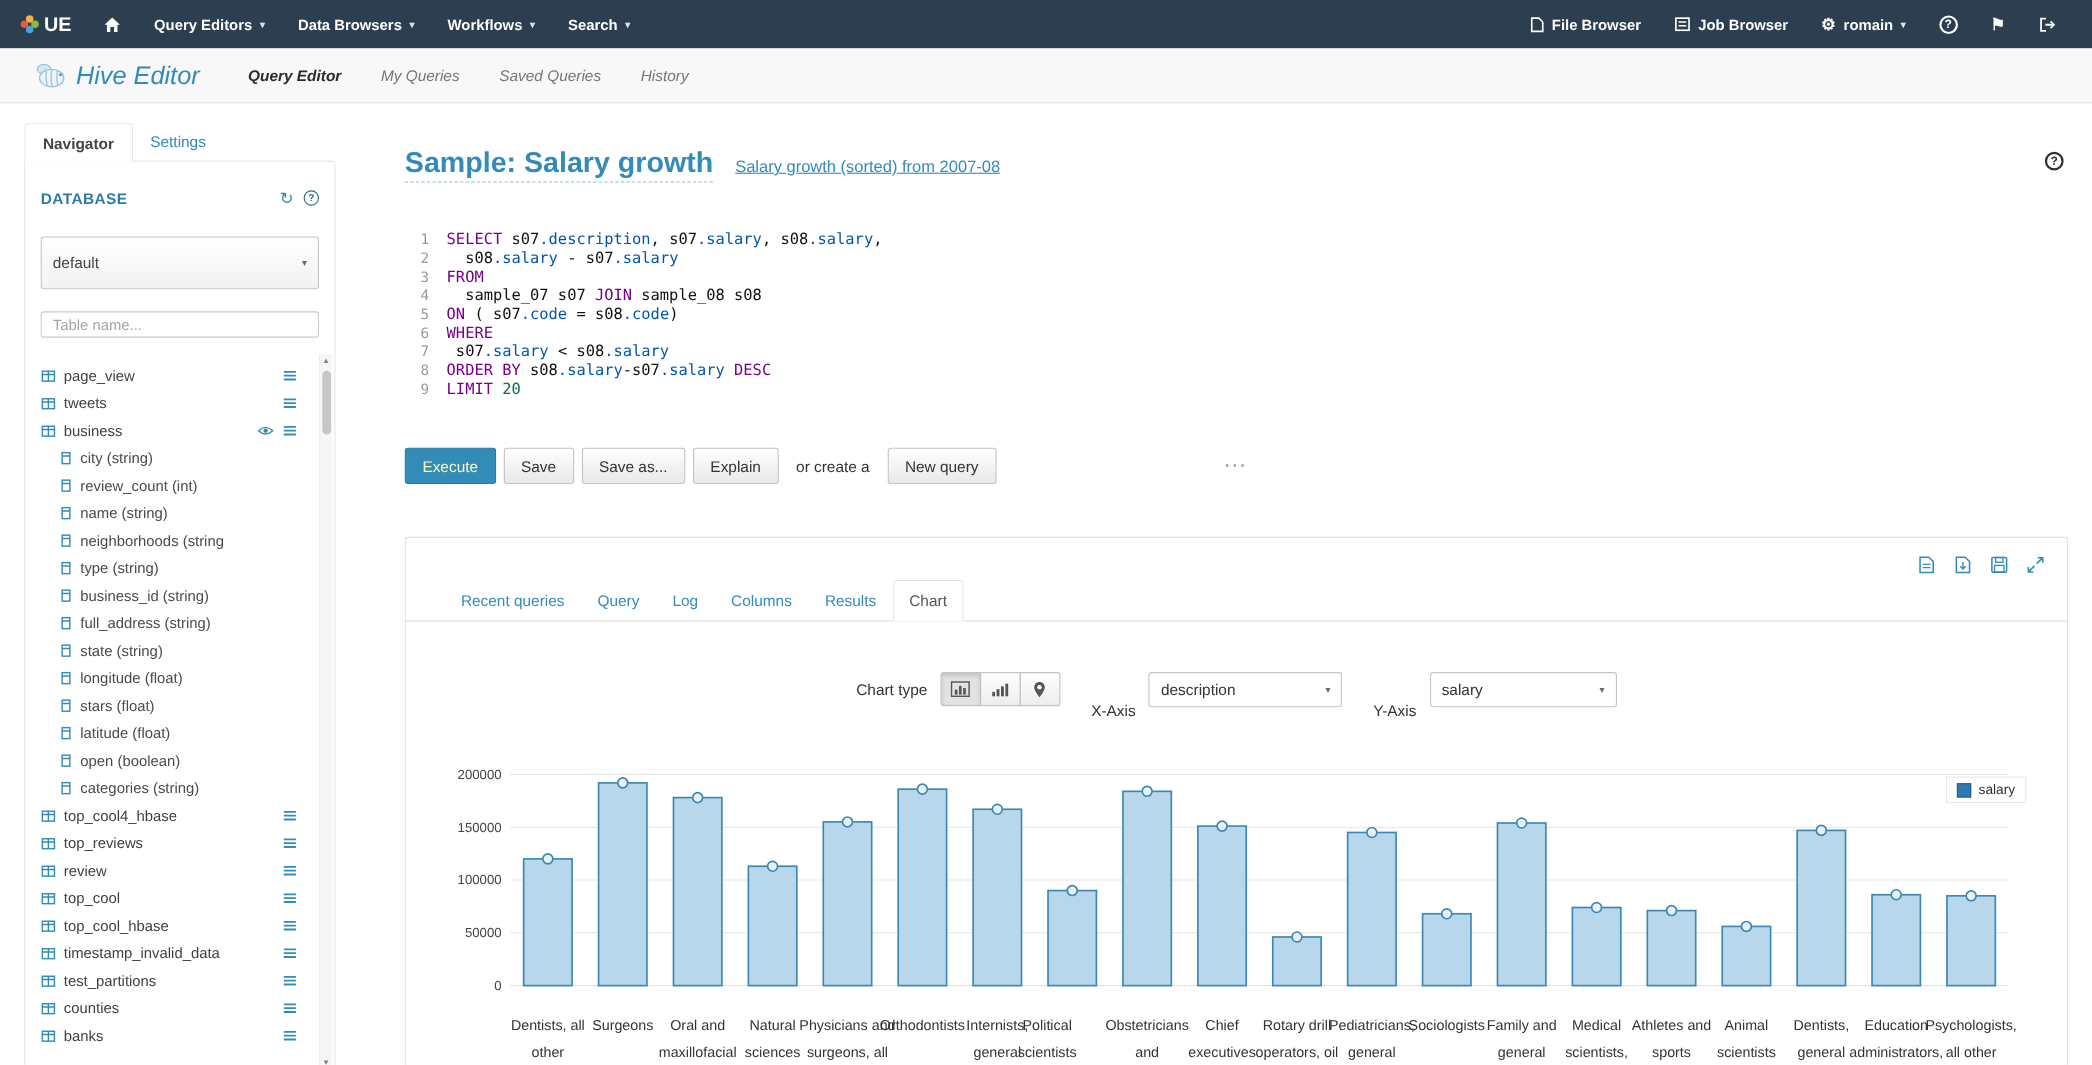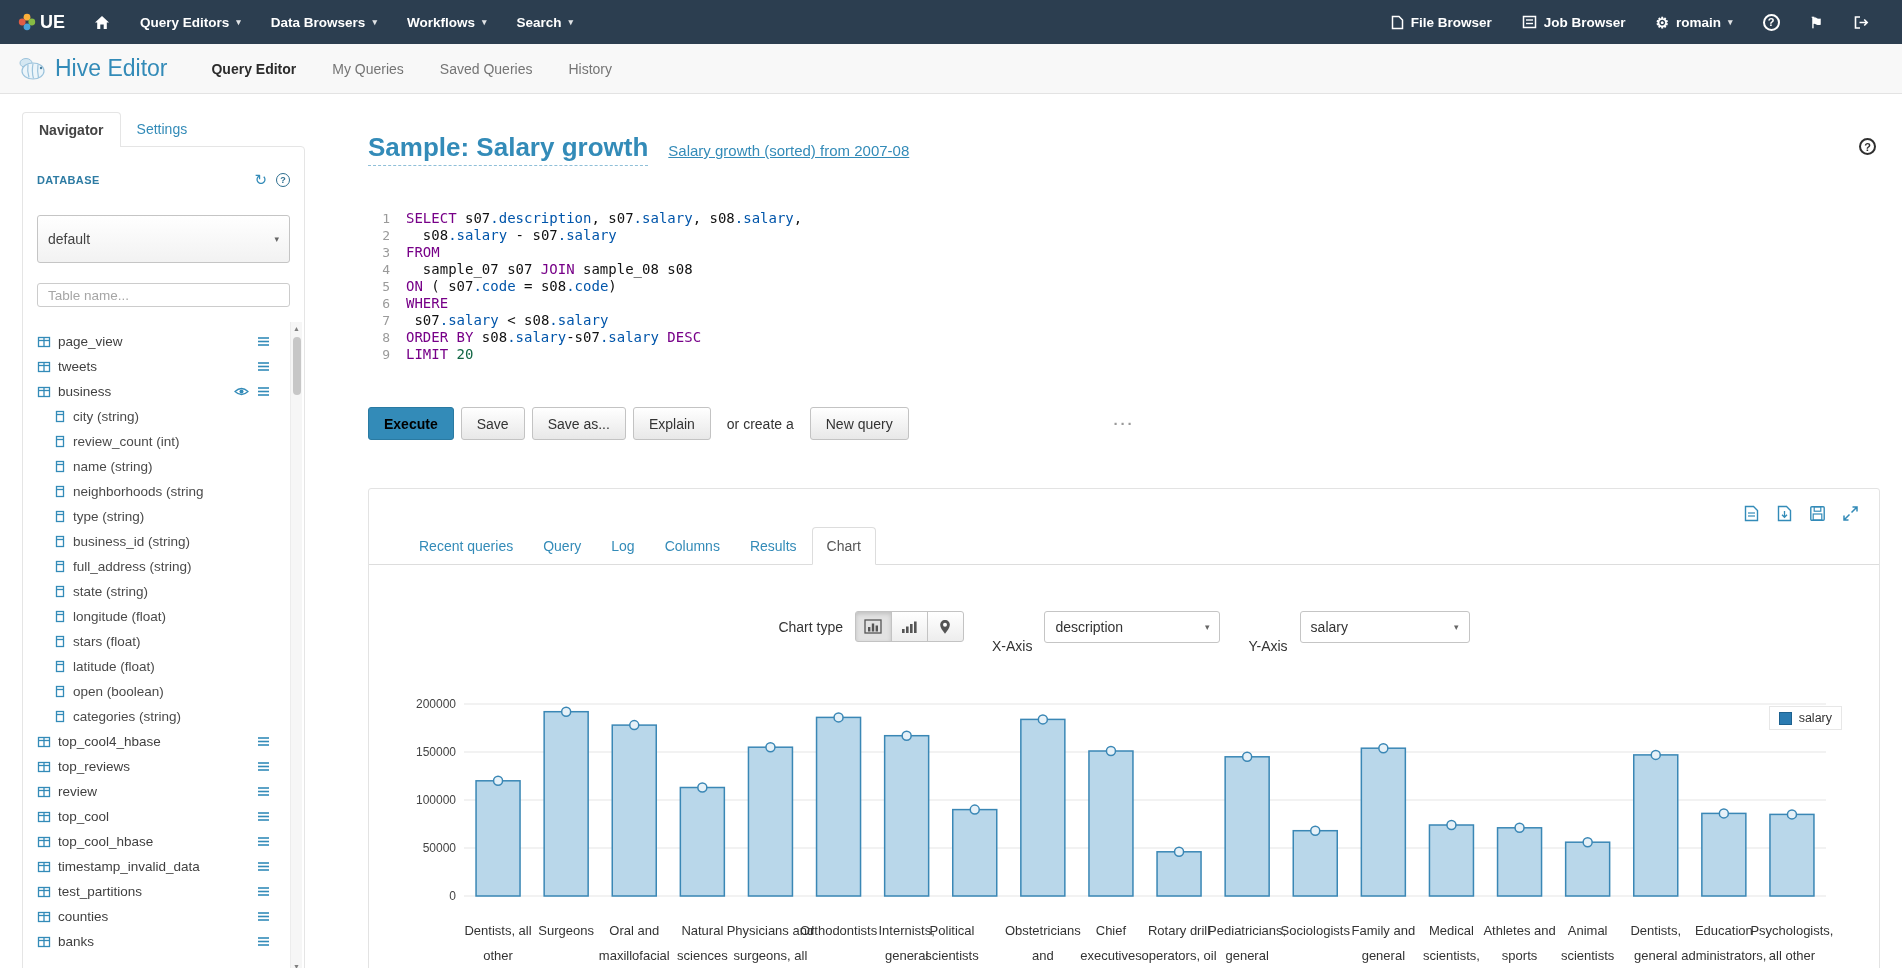--- a/index.html
+++ b/index.html
@@ -10,35 +10,35 @@
   .navbar { height:44px; background:#2c3e50; display:flex; align-items:center; padding:0 18px; color:#fff; }
   .nav-left { display:flex; align-items:center; }
   .logo { display:flex; align-items:center; gap:4px; font-weight:bold; font-size:18px; color:#fff; margin-right:14px; cursor:pointer; }
   .nav-item { height:44px; display:flex; align-items:center; gap:7px; padding:0 15px; font-size:13.5px; font-weight:bold; color:#fff; cursor:pointer; white-space:nowrap; }
   .caret { font-size:9px; opacity:.85; }
   .nav-right { margin-left:auto; display:flex; align-items:center; }
   .circle-help { width:17px; height:17px; border:2px solid #fff; border-radius:50%; display:flex; align-items:center; justify-content:center; font-size:11px; font-weight:bold; }
   .glyph-icon { font-size:15px; line-height:1; }
 
   
-  .subheader { height:50px; background:#f8f8f8; border-bottom:1px solid #e3e3e3; display:flex; align-items:center; padding:0 16px; }
+  .subheader { height:50px; background:#f8f8f8; border-bottom:1px solid #e3e3e3; display:flex; align-items:center; padding:0 30px;font-style:italic; }
   .app-title { display:flex; align-items:center; gap:9px; color:#338bb8; font-size:23px; font-weight:normal; margin-right:44px; cursor:pointer; white-space:nowrap; }
   .app-tabs { display:flex; gap:36px; font-size:14px; color:#757575; align-items:center; }
   .app-tab { cursor:pointer; white-space:nowrap; }
   .app-tab.active { color:#2b2b2b; font-weight:bold; }
 
   
   .sidebar { position:absolute; left:22px; top:112px; width:283px; }
   .side-tabs { display:flex; align-items:flex-end; }
   .side-tab { font-size:14px; padding:9px 16px; cursor:pointer; }
   .side-tab.active { background:#fff; border:1px solid #e5e5e5; border-bottom:none; border-radius:4px 4px 0 0; color:#444; font-weight:bold; position:relative; z-index:2; margin-bottom:-1px; }
   .side-tab.link { color:#338bb8; }
   .side-panel { border:1px solid #e5e5e5; border-radius:0 4px 4px 4px; background:#fff; padding:24px 14px 0 14px; height:830px; position:relative; overflow:hidden; }
   .db-row { display:flex; align-items:center; }
-  .db-label { color:#2d7ba3; font-weight:bold; font-size:11px; letter-spacing:.4px; }
+  .db-label { color:#2d7ba3; font-weight:bold; font-size:14px; letter-spacing:.4px; }
   .db-icons { margin-left:auto; display:flex; align-items:center; gap:9px; }
   .refresh-glyph { color:#338bb8; font-size:15px; cursor:pointer; }
   .mini-help { width:14px; height:14px; border:1.5px solid #2d6e8f; color:#2d6e8f; border-radius:50%; font-size:9px; font-weight:bold; display:flex; align-items:center; justify-content:center; cursor:pointer; }
   .fake-select { margin-top:26px; height:48px; border:1px solid #c5c5c5; border-radius:3px; background:linear-gradient(#fff,#f2f2f2); display:flex; align-items:center; padding:0 10px; font-size:14px; color:#444; cursor:pointer; }
   .sel-caret { margin-left:auto; font-size:9px; color:#666; }
   .table-search { margin-top:20px; width:100%; height:24px; border:1px solid #ccc; border-radius:3px; padding:0 10px; font-size:13.5px; color:#555; font-family:"Liberation Sans",sans-serif; }
   .table-search::placeholder { color:#a6a6a6; }
   .table-list { margin-top:22px; font-size:13.5px; color:#3f3f3f; }
   .obj-row { display:flex; align-items:center; height:25px; gap:7px; padding-right:20px; cursor:pointer; }
   .obj-row.column { padding-left:17px; color:#4a4a4a; }
@@ -61,21 +61,21 @@
   .code-line { display:flex; }
   .ln { width:38px; text-align:right; padding-right:16px; color:#9a9a9a; font-size:13px; flex:none; }
   .code-text { white-space:pre; }
   .tok.k { color:#770088; }
   .tok.p { color:#0055aa; }
   .tok.n { color:#116644; }
   .tok.d { color:#111; }
 
   .btn-row { margin-top:44px; display:flex; align-items:center; gap:7px; font-size:14px; position:relative; }
   .btn { height:33px; padding:0 15px; border:1px solid #c3c3c3; border-radius:3px; background:linear-gradient(#fff,#e8e8e8); color:#333; display:flex; align-items:center; cursor:pointer; white-space:nowrap; }
-  .btn.primary { background:#338bb8; border-color:#2a7aa2; color:#000000; font-weight:bold; }
+  .btn.primary { background:#338bb8; border-color:#2a7aa2; color:#fef9c3; font-weight:normal; }
   .or-text { margin:0 9px; color:#333; }
   .resize-handle { position:absolute; left:50%; transform:translateX(-50%); top:8px; color:#999; font-size:15px; font-weight:bold; letter-spacing:2px; cursor:row-resize; }
 
   
   .results-card { margin-top:48px; border:1px solid #e3e3e3; border-radius:3px; background:#fff; position:relative; height:640px; }
   .export-icons { position:absolute; top:16px; right:20px; display:flex; gap:16px; }
   .export-icons svg { cursor:pointer; }
   .result-tabs { display:flex; margin-top:38px; padding-left:35px; border-bottom:1px solid #ddd; font-size:14px; }
   .result-tab { padding:10px 14px; color:#338bb8; cursor:pointer; margin-bottom:-1px; border:1px solid transparent; }
   .result-tab.active { color:#555; background:#fff; border:1px solid #ddd; border-bottom-color:#fff; border-radius:4px 4px 0 0; }

